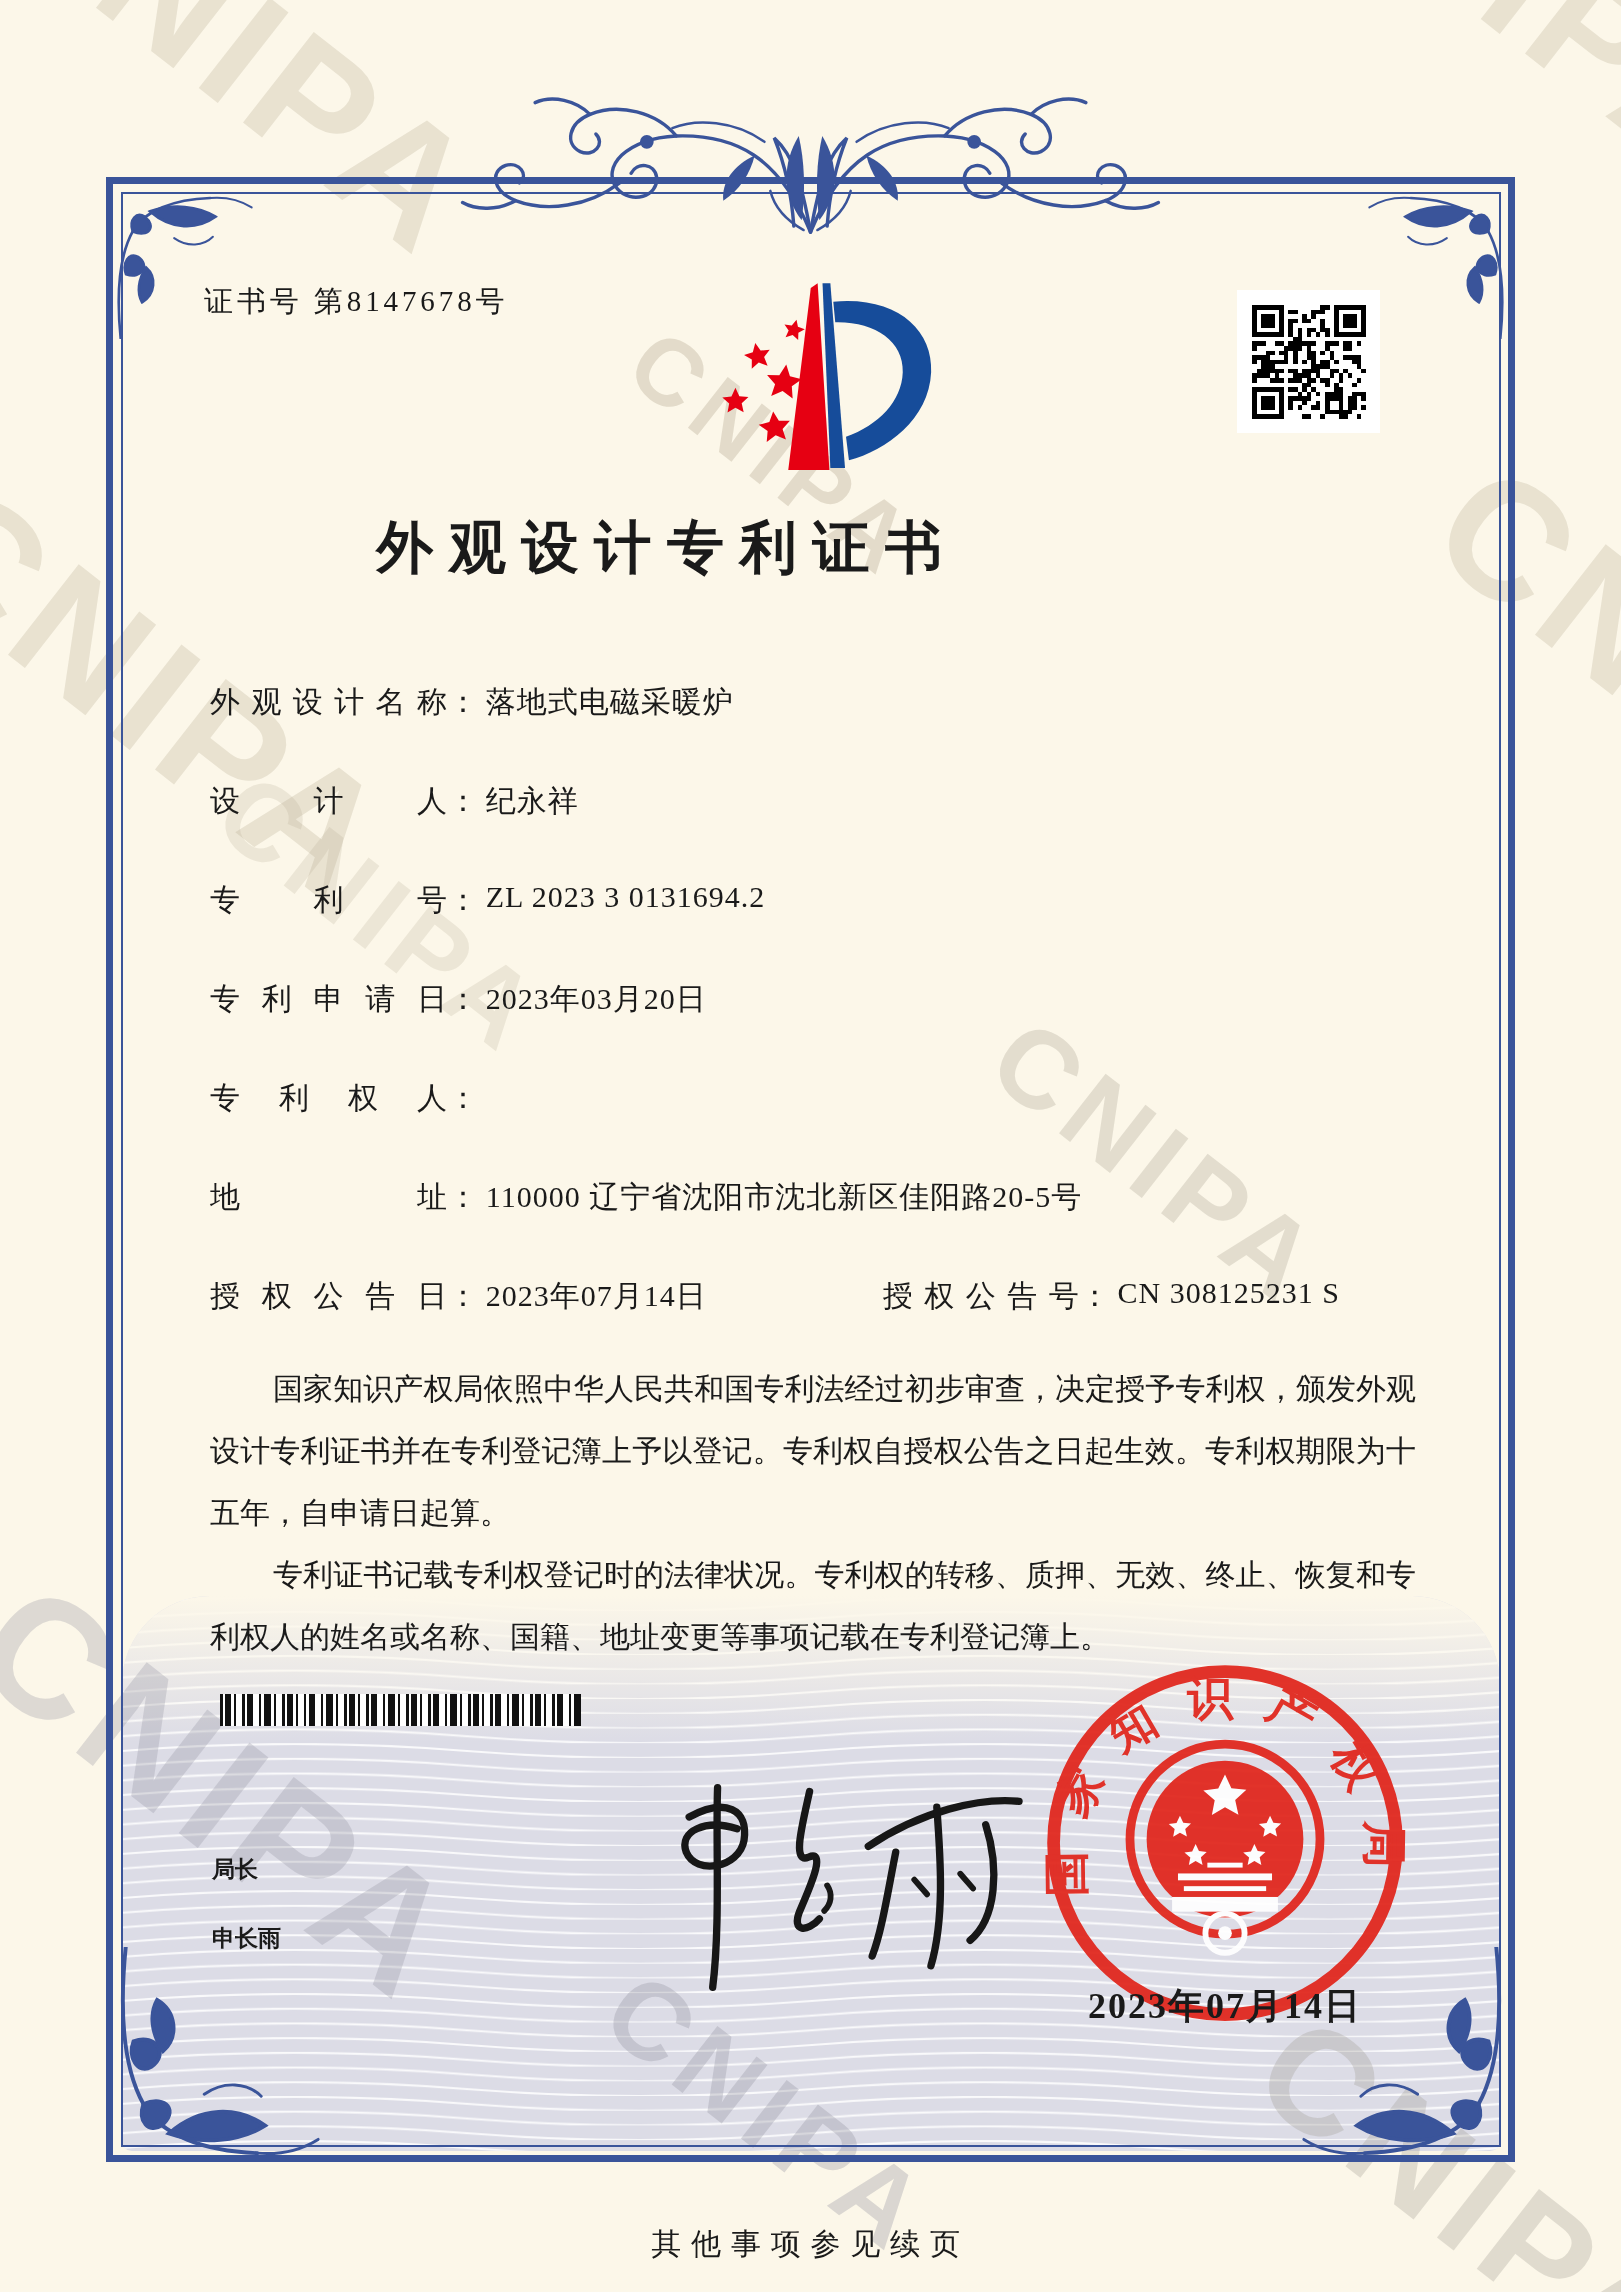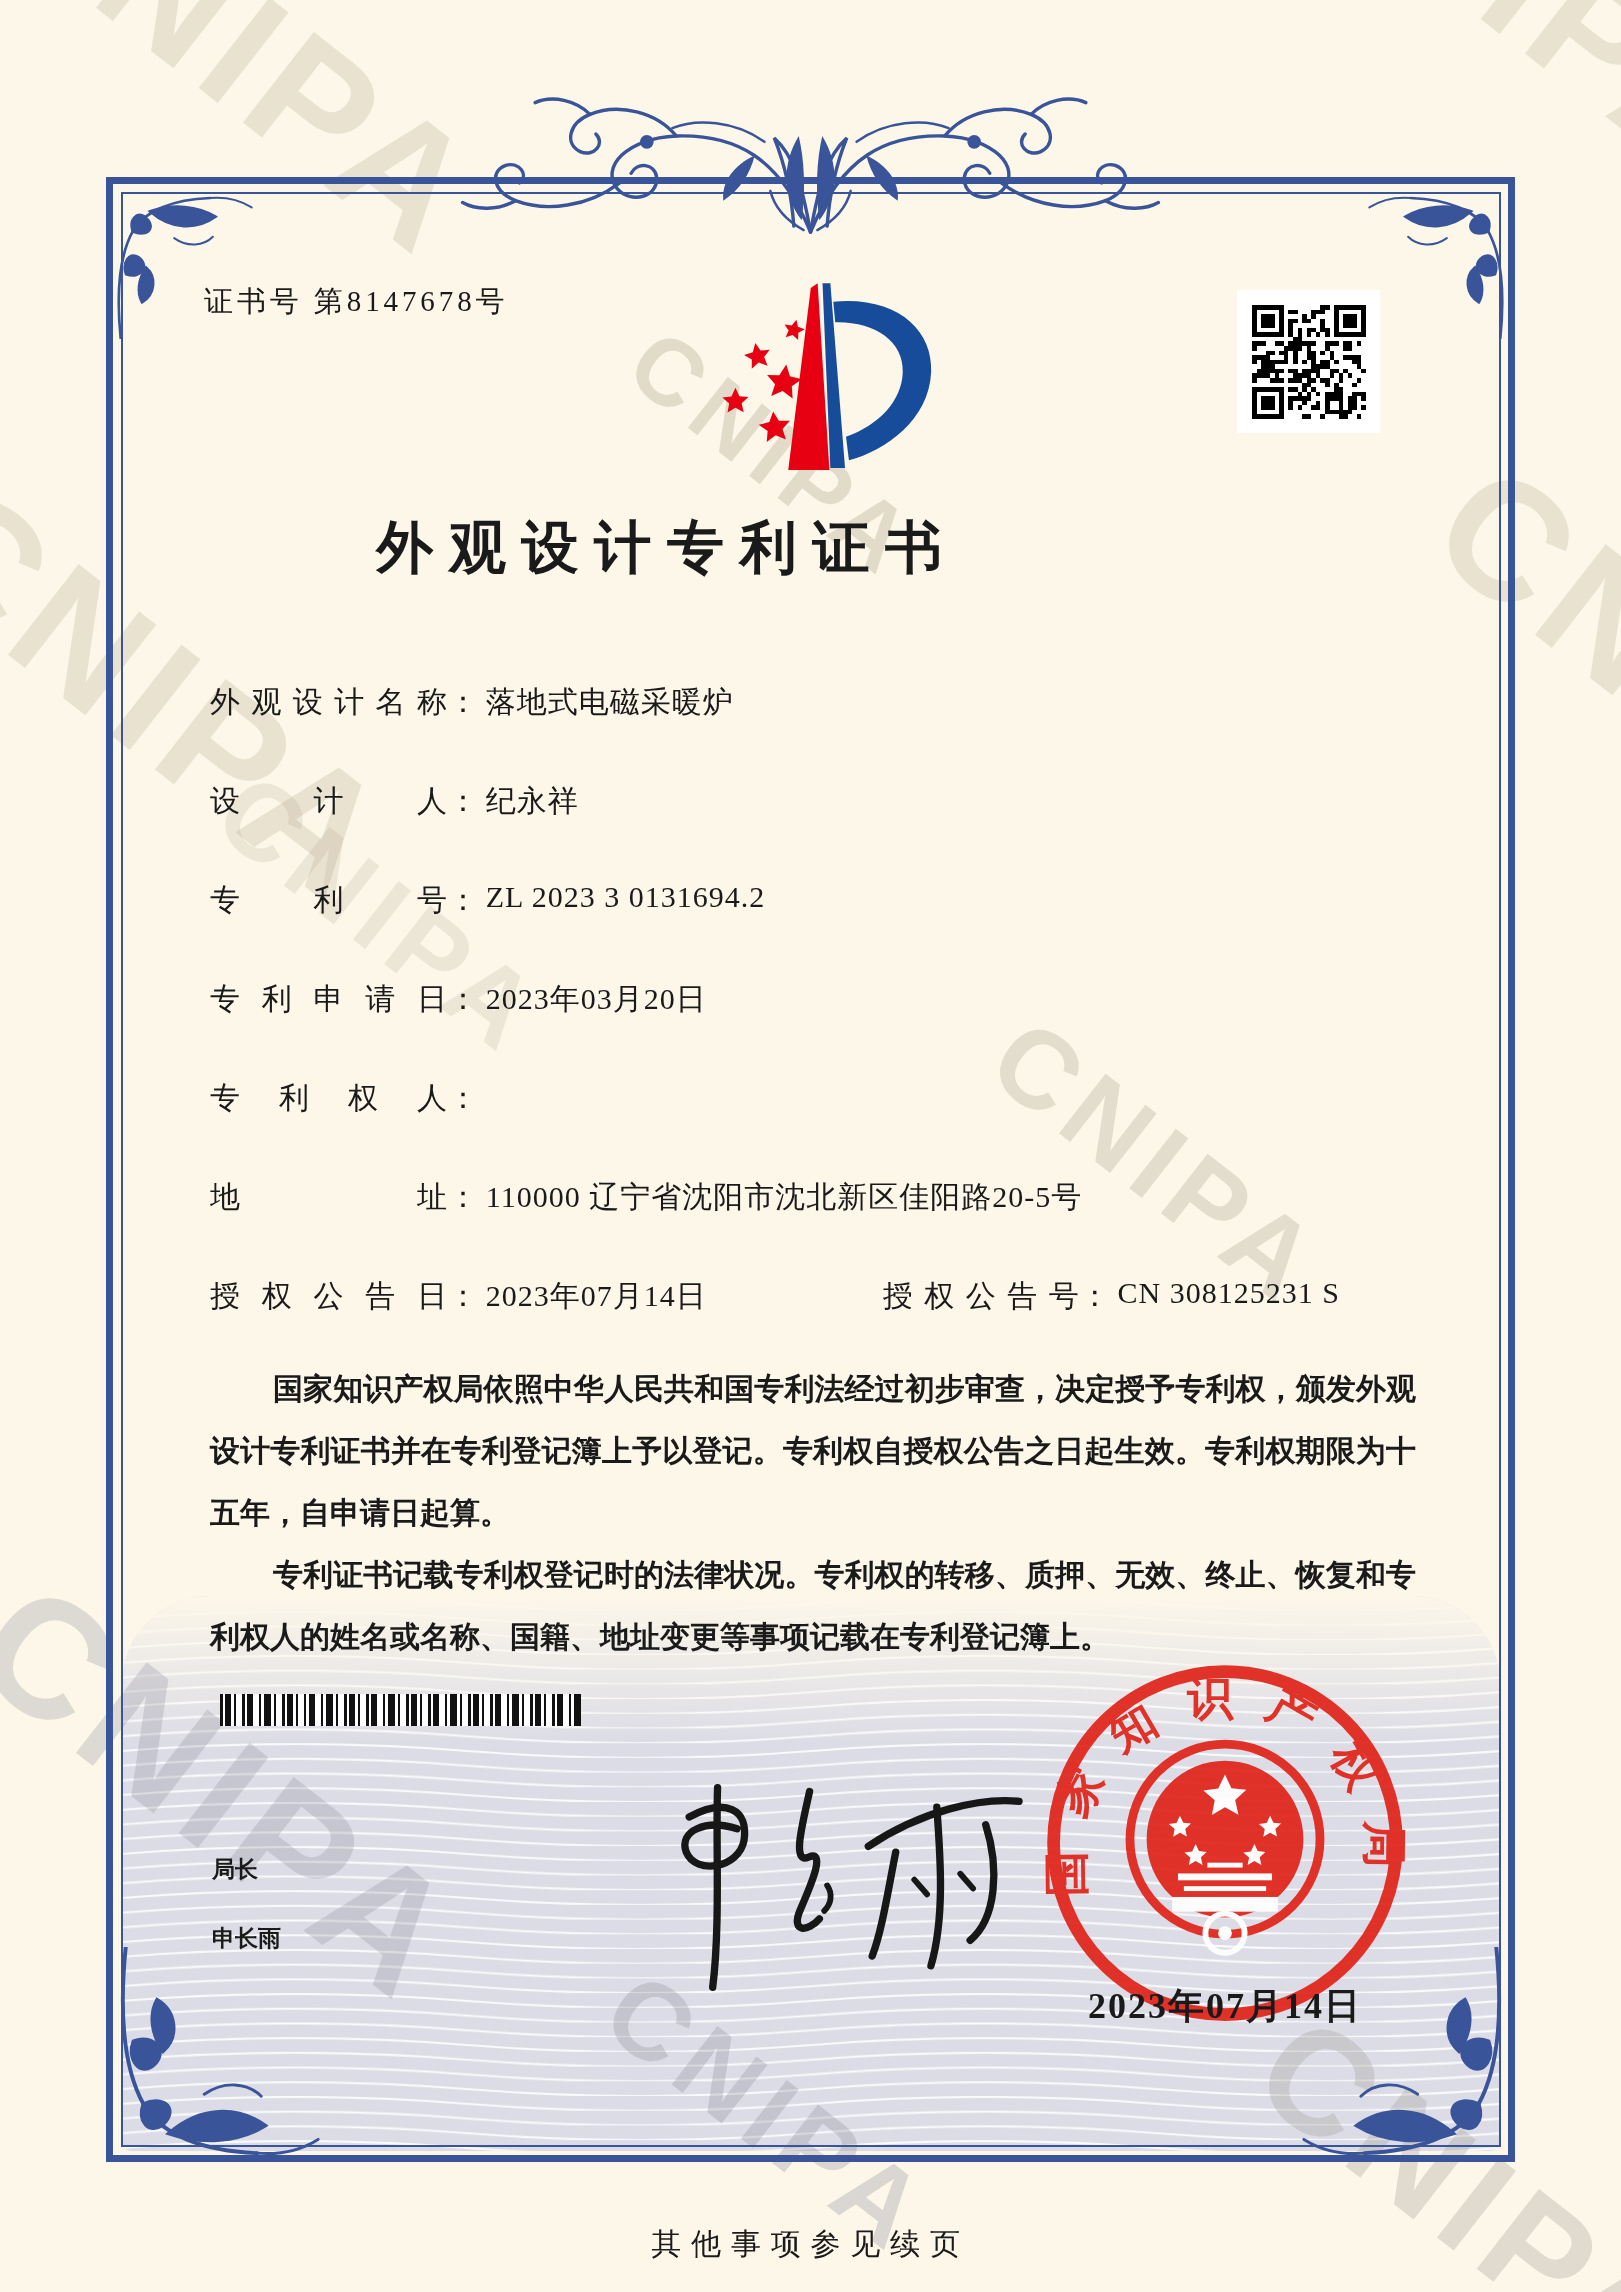--- a/index.html
+++ b/index.html
@@ -47,21 +47,21 @@
   .frow{height:99px;display:flex;align-items:flex-start;white-space:nowrap;}
   .flabel{display:inline-block;width:237px;text-align:justify;text-align-last:justify;}
   .colon{margin-left:1px;}
   .fval{margin-left:7.8px;letter-spacing:1px;}
   .fgroup2{margin-left:176px;display:flex;}
   .fgroup2 .flabel{width:196px;}
 
   
   .paras{position:absolute;left:210px;top:1358px;width:1206px;z-index:4;font-size:30px;line-height:62px;
          text-align:justify;}
-  .paras p{margin:0;text-indent:2.1em;font-weight:bold;}
+  .paras p{margin:0;text-indent:2.1em;}
 
   
   .barcode{position:absolute;left:220px;top:1694px;width:361px;height:32px;z-index:4;
     background:repeating-linear-gradient(90deg,
       #111 0 2.9px,#fff 2.9px 4.9px,#111 4.9px 10.8px,#fff 10.8px 13.7px,#111 13.7px 15.7px,#fff 15.7px 21.6px,
       #111 21.6px 24.5px,#fff 24.5px 26.5px,#111 26.5px 33px,#fff 33px 39px,#111 39px 41px,#fff 41px 44px,
       #111 44px 51px,#fff 51px 54px,#111 54px 56px,#fff 56px 62px);}
 
   
   .signer{position:absolute;left:212px;top:1835px;z-index:4;font-family:"Liberation Sans","DejaVu Sans",sans-serif;

